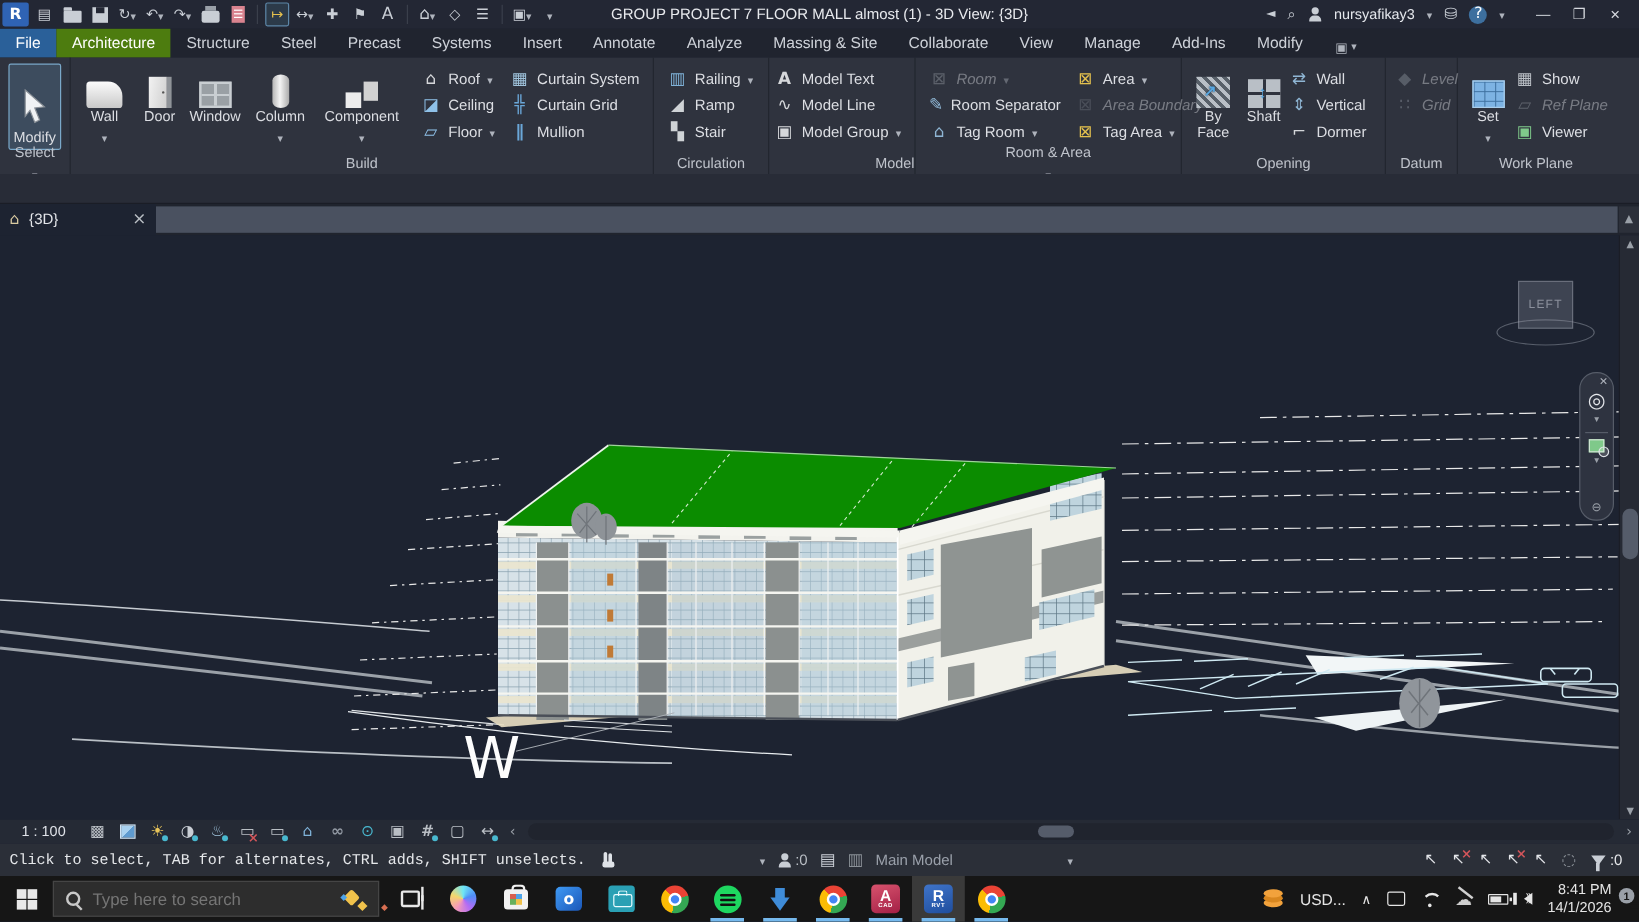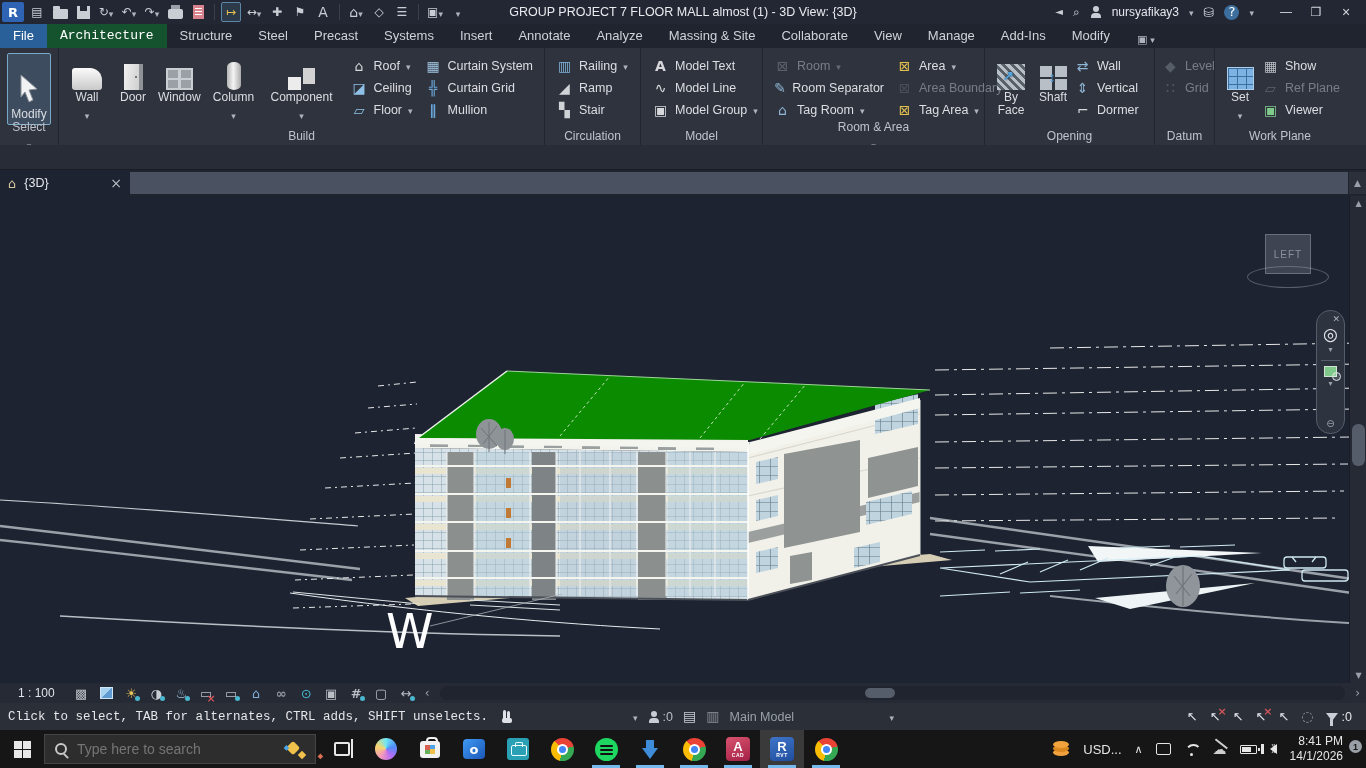--- a/index.html
+++ b/index.html
@@ -22,37 +22,37 @@
   .tb-right{position:absolute;right:0;top:0;height:24px;display:flex;align-items:center;gap:10px;padding-right:6px;color:#c9ced5;}
   .tb-right .uname{font-size:12px;color:#e4e7ec;}
   .winctl{display:flex;gap:2px;margin-left:8px;}
   .winctl span{width:28px;height:22px;display:flex;align-items:center;justify-content:center;font-size:12px;color:#d5d8de;}
 
   
   #tabrow{position:absolute;left:0;top:24px;width:1366px;height:24px;background:#20242f;
     display:flex;align-items:flex-end;color:#ced2d9;font-size:13px;}
   .rtab{padding:4px 13px 5px;cursor:default;}
   .rtab.file{background:#2a6099;color:#fff;}
-  .rtab.active{background:#14532d;color:#fff;font-family:Liberation Mono, monospace;}
+  .rtab.active{background:#4d7c0f;color:#fff;}
   .rtab-extra{margin-left:6px;padding:3px 8px;color:#aeb3bc;font-size:11px;display:flex;align-items:center;gap:3px;}
 
   
   #ribbon{position:absolute;left:0;top:48px;width:1366px;height:97px;background:#2f333e;
     display:flex;color:#dcdee3;}
   .panel{display:flex;flex-direction:column;border-right:1px solid #22262f;height:97px;flex:none;}
   .pbody{flex:1;display:flex;align-items:flex-start;padding:3px 5px 0;}
   .pcap{height:18px;display:flex;align-items:center;justify-content:center;font-size:12px;color:#bfc3cb;gap:4px;flex-direction:column;}
   .bbtn{display:flex;flex-direction:column;align-items:center;gap:1px;padding:3px 4px 0;min-width:46px;}
   .bbtn .bicon{height:36px;display:flex;align-items:flex-end;justify-content:center;}
   .blbl{font-size:12px;color:#dcdee3;text-align:center;line-height:1.1;}
   .caret::after{content:"▾";font-family:"DejaVu Sans",sans-serif;font-size:9px;color:#aeb3bc;}
   .scol{display:flex;flex-direction:column;gap:4px;padding:6px 6px 0;}
   .sbtn{display:flex;align-items:center;gap:6px;height:18px;font-size:12.5px;white-space:nowrap;}
   .sbtn .gi{width:17px;text-align:center;font-size:14px;}
-  .dis{opacity:.42;}
+  .dis{opacity:.42;font-style:italic;}
   #modify-btn{border:1px solid #7aa8c9;background:#3d4c5e;border-radius:2px;margin:2px 2px 0;
     width:49px;height:72px;display:flex;flex-direction:column;align-items:center;justify-content:flex-end;gap:4px;padding-bottom:3px;}
 
   
   .i-wall{width:30px;height:22px;background:linear-gradient(#fbfbfb,#c9c9c9);border-radius:3px 12px 3px 3px;}
   .i-door{width:19px;height:26px;background:linear-gradient(100deg,#f2f2f2,#cfcfcf);border-right:4px solid #8f9398;position:relative;}
   .i-door::after{content:"";position:absolute;right:2px;top:12px;width:2px;height:2px;background:#555;border-radius:50%;}
   .i-window{width:27px;height:22px;background:#9aa0a5;border:2px solid #c9ced2;position:relative;}
   .i-window::before{content:"";position:absolute;inset:0;
     background:linear-gradient(#0000 45%,#c9ced2 45% 55%,#0000 55%),linear-gradient(90deg,#0000 45%,#c9ced2 45% 55%,#0000 55%);}
@@ -484,21 +484,21 @@
             <span class="gi glyph" data-name="stair-icon"></span>
             <span>Stair</span>
           </div>
       </div>
     </div>
     <div class="pcap" data-name="panel-caption-circulation">
         <span>Circulation</span>
       </div>
   </div>
 
-  <div class="panel" style="width:122px;" data-name="panel-model">
+  <div class="panel" style="width:122px;align-items:flex-end;" data-name="panel-model">
     <div class="pbody">
       <div class="scol">
         <div class="sbtn" data-name="model-text-button">
             <span class="gi glyph" data-name="model-text-icon"></span>
             <span>Model Text</span>
           </div>
         <div class="sbtn" data-name="model-line-button">
             <span class="gi glyph" data-name="model-line-icon"></span>
             <span>Model Line</span>
           </div>

